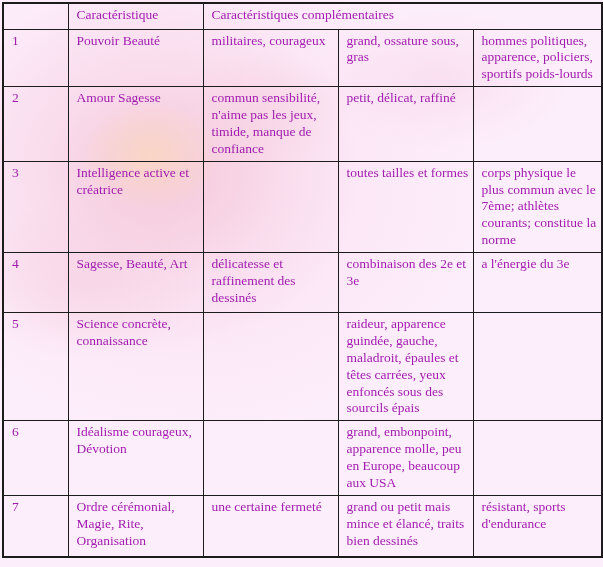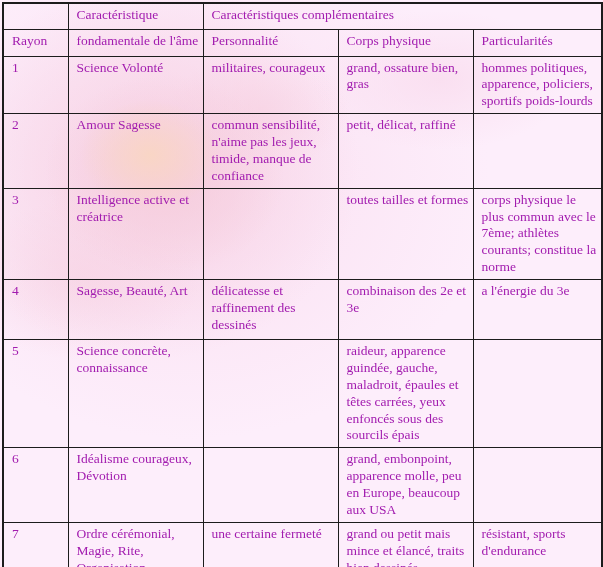--- a/index.html
+++ b/index.html
@@ -80,33 +80,26 @@
         <col class="c-part">
     </colgroup>
 
     <tbody>
         <tr class="h1">
       <td></td>
       <td>Caractéristique</td>
       <td colspan="3">Caractéristiques complémentaires</td>
     </tr>
 
-    <tr class="h2">
-      <td>Rayon</td>
-      <td>fondamentale de l'âme</td>
-      <td>Personnalité</td>
-      <td>Corps physique</td>
-      <td>Particularités</td>
-    </tr>
 
     <tr class="r1">
       <td>1</td>
-      <td>Science Volonté</td>
+      <td>Pouvoir Beauté</td>
       <td>militaires, courageux</td>
-      <td>grand, ossature bien, gras</td>
+      <td>grand, ossature sous, gras</td>
       <td>hommes politiques, apparence, policiers, sportifs poids-lourds</td>
     </tr>
 
     <tr class="r2">
       <td>2</td>
       <td>Amour Sagesse</td>
       <td>commun sensibilité, n'aime pas les jeux, timide, manque de confiance</td>
       <td>petit, délicat, raffiné</td>
       <td></td>
     </tr>

